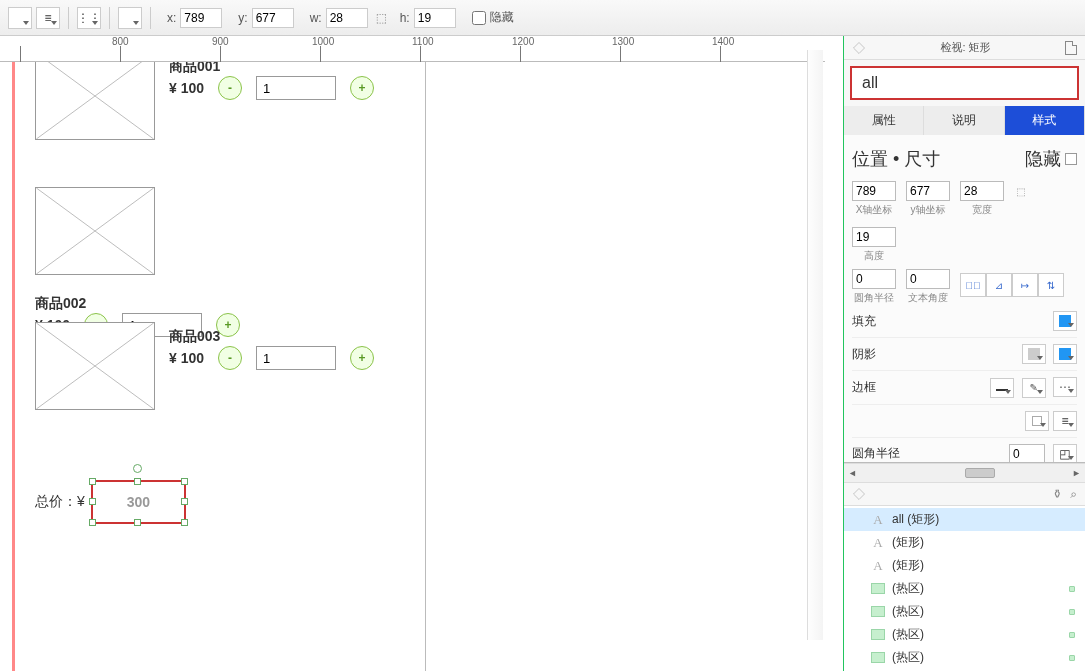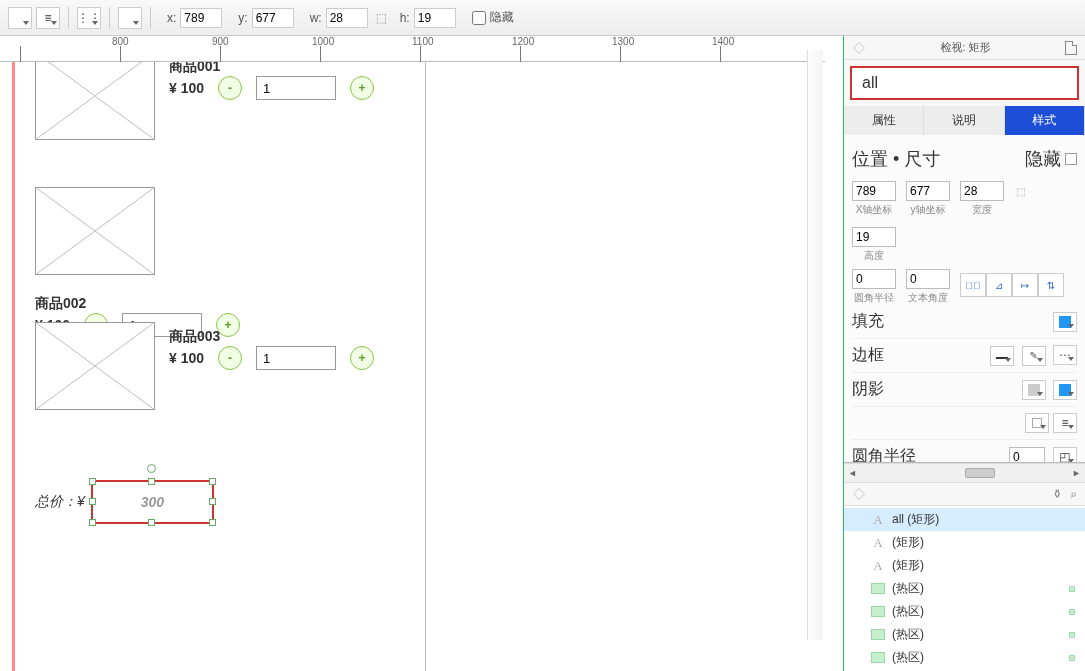--- a/index.html
+++ b/index.html
@@ -33,22 +33,22 @@
     .product-row.r3 { top:260px; }
     .img-ph { width:120px; height:88px; border:1px solid #999; background:#fff; position:relative; overflow:hidden; }
     .img-ph svg { width:100%; height:100%; }
     .prod-info { display:flex; flex-direction:column; padding-top:6px; }
     .prod-title { font-size:14px; font-weight:bold; }
     .price-line { display:flex; align-items:center; gap:14px; }
     .price { font-size:14px; font-weight:bold; }
     .qty-btn { width:24px; height:24px; border-radius:50%; border:1px solid #8bc34a; background:#f1ffe4; color:#5a9a26; font-weight:bold; display:flex; align-items:center; justify-content:center; }
     .qty-in { width:80px; height:24px; border:1px solid #999; padding:0 6px; font-size:13px; }
 
-    .total-row { position:absolute; top:418px; left:35px; display:flex; align-items:center; gap:6px; font-size:14px;font-style:italic; }
-    .sel-box { border:2px solid #c33; padding:12px 48px; position:relative; font-size:14px; color:#999; font-weight:bold;}
+    .total-row { position:absolute; top:418px; left:35px; display:flex; align-items:center; gap:6px; font-size:14px; }
+    .sel-box { border:2px solid #c33; padding:12px 34px; position:relative; font-size:14px; color:#999; font-weight:bold;}
     .handle { position:absolute; width:7px; height:7px; border:1px solid #6a6; background:#fff; }
     .h-tl{top:-4px;left:-4px;} .h-tr{top:-4px;right:-4px;} .h-bl{bottom:-4px;left:-4px;} .h-br{bottom:-4px;right:-4px;}
     .h-tm{top:-4px;left:50%;margin-left:-4px;} .h-bm{bottom:-4px;left:50%;margin-left:-4px;}
     .h-ml{top:50%;left:-4px;margin-top:-4px;} .h-mr{top:50%;right:-4px;margin-top:-4px;}
     .rot-handle { position:absolute; top:-18px; left:50%; margin-left:-5px; width:9px; height:9px; border:1px solid #6a6; border-radius:50%; background:#fff;}
     .submit-btn { position:absolute; top:415px; left:298px; padding:10px 20px; background:#3b8ede; color:#fff; font-size:13px; border-radius:2px; }
 
     .canvas-scroll-v { position:absolute; top:50px; right:262px; width:16px; height:590px; background:linear-gradient(to left,#f4f4f4,#fefefe); border-left:1px solid #ddd;}
     .scroll-small { position:absolute; top:36px; right:262px; width:16px; height:14px; background:#eee; border:1px solid #ccc; display:flex; align-items:center; justify-content:center;}
     .scroll-small::after{content:''; border-left:3px solid transparent; border-right:3px solid transparent; border-top:5px solid #666;}
@@ -71,21 +71,21 @@
     .section-head .cb { width:12px; height:12px; border:1px solid #999; background:#fff;}
     .pos-grid { display:flex; gap:10px; flex-wrap:wrap; margin:6px 0;}
     .pos-col { display:flex; flex-direction:column; align-items:center; gap:2px; }
     .pos-in { width:44px; height:20px; border:1px solid #bbb; padding:0 3px; font-size:12px; }
     .pos-lbl { font-size:10px; color:#888; }
     .mid-icons { display:flex; gap:0; margin-top:4px;}
     .mid-icons .ic { width:26px; height:24px; border:1px solid #ccc; background:#fff; display:flex; align-items:center; justify-content:center; font-size:10px; color:#36c;}
     .lock-icon {width:14px; height:20px; display:flex; align-items:center; justify-content:center; color:#999; font-size:10px;}
 
     .style-row { display:flex; align-items:center; justify-content:space-between; padding:6px 0; border-bottom:1px solid #eee; }
-    .style-label { font-size:16px; color:#333; }
+    .style-label { font-size:12px; color:#333; }
     .dd-box { width:24px; height:20px; border:1px solid #ccc; background:#fff; position:relative; margin-left:4px; display:inline-flex; align-items:center; justify-content:center;}
     .dd-box::after { content:''; position:absolute; right:2px; bottom:3px; border-left:3px solid transparent; border-right:3px solid transparent; border-top:4px solid #666;}
     .color-sw { width:12px; height:12px; display:inline-block; }
     .blue-sw{ background:#2196f3; } .gray-sw{ background:#ccc; } .line-sw{ border-top:2px solid #333; margin-top:5px;}
     .pen-sw::before{content:'✎'; font-size:10px; color:#555;}
     .dash-sw::before{content:'⋯'; font-size:12px; color:#555;}
     
     .links { font-size:11px; color:#0066cc; text-decoration:underline; text-align:right; line-height:1.4; margin-left:4px;}
 
     .heading-sel { width:160px; height:24px; border:none; border-bottom:1px solid #ccc; background:transparent; font-size:15px; padding:0 4px;}
@@ -290,38 +290,38 @@
     </div>
 
 
     <div class="style-row">
       <span class="style-label">填充</span>
       <span><span class="dd-box">
             <span class="color-sw blue-sw"></span>
           </span></span>
     </div>
     <div class="style-row">
+      <span class="style-label">阴影</span>
+      <span>
+        <span class="dd-box">
+            <span class="color-sw gray-sw"></span>
+          </span>
+        <span class="dd-box">
+            <span class="color-sw blue-sw"></span>
+          </span>
+      </span>
+    </div>
+    <div class="style-row">
       <span class="style-label">边框</span>
       <span>
         <span class="dd-box">
             <span class="line-sw" style="width:12px;display:inline-block;"></span>
           </span>
         <span class="dd-box pen-sw"></span>
         <span class="dd-box dash-sw"></span>
-      </span>
-    </div>
-    <div class="style-row">
-      <span class="style-label">阴影</span>
-      <span>
-        <span class="dd-box">
-            <span class="color-sw gray-sw"></span>
-          </span>
-        <span class="dd-box">
-            <span class="color-sw blue-sw"></span>
-          </span>
       </span>
     </div>
     <div class="style-row" style="justify-content:flex-end;">
       <span class="dd-box">
           <span style="width:10px;height:10px;border:1px solid #aaa;"></span>
         </span>
       <span class="dd-box">≡</span>
     </div>
     <div class="style-row">
       <span class="style-label">圆角半径</span>

